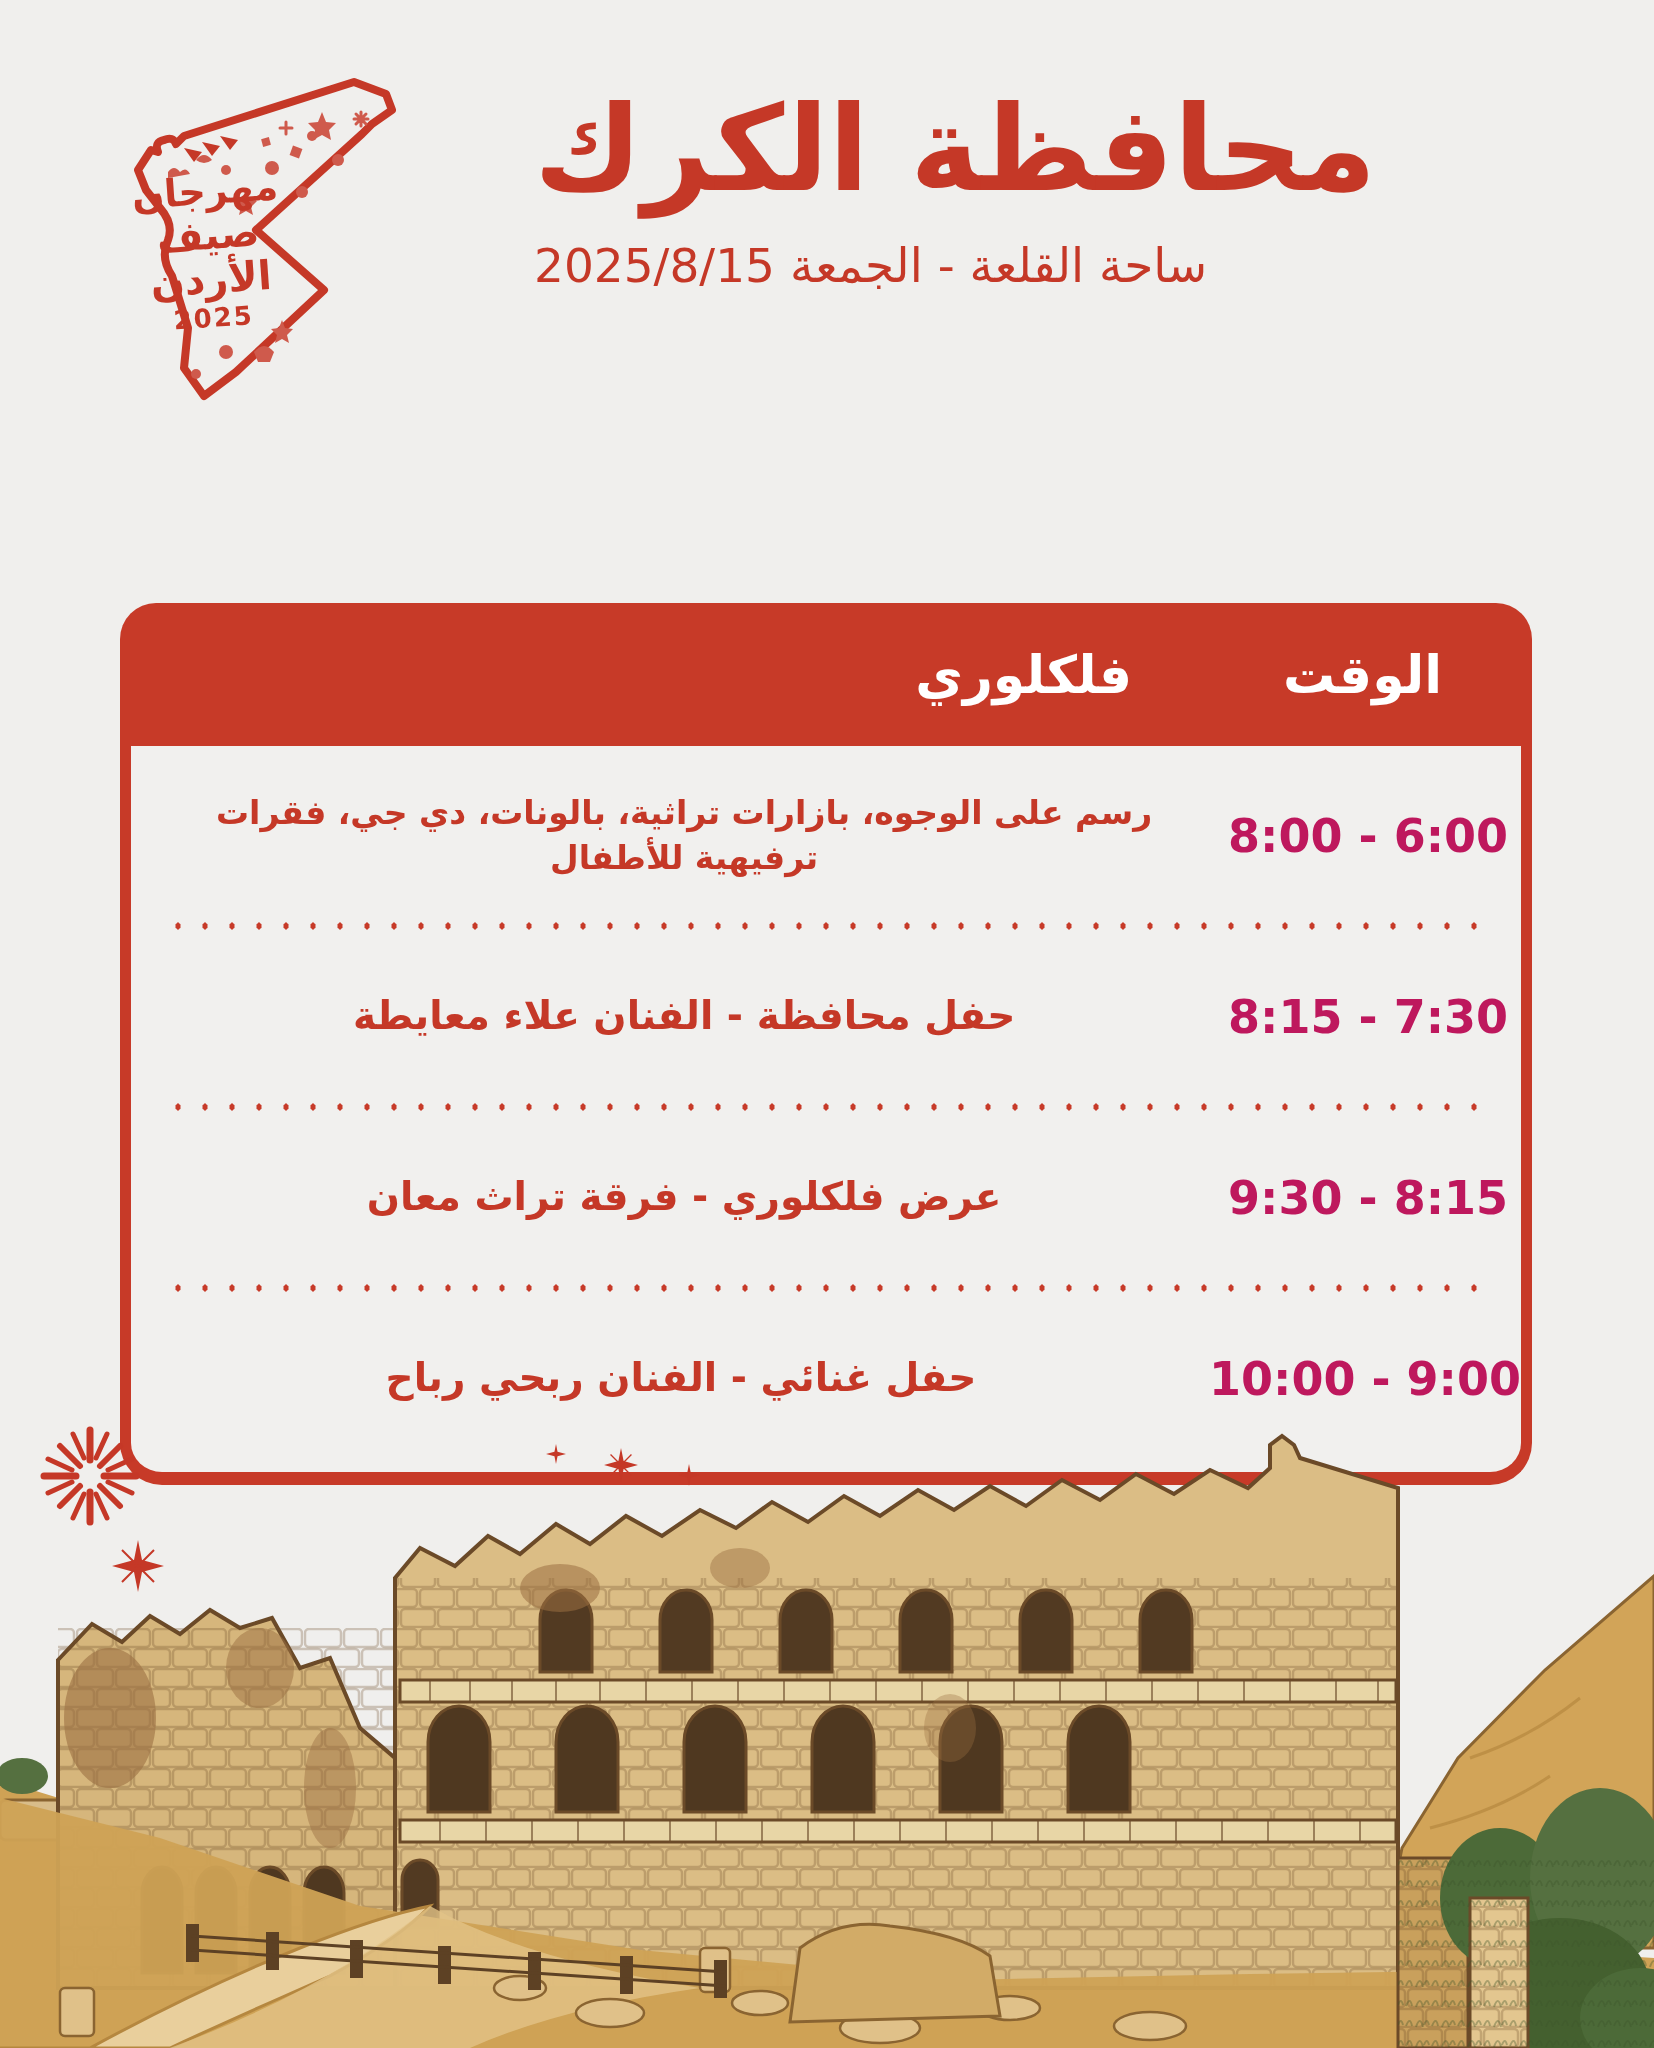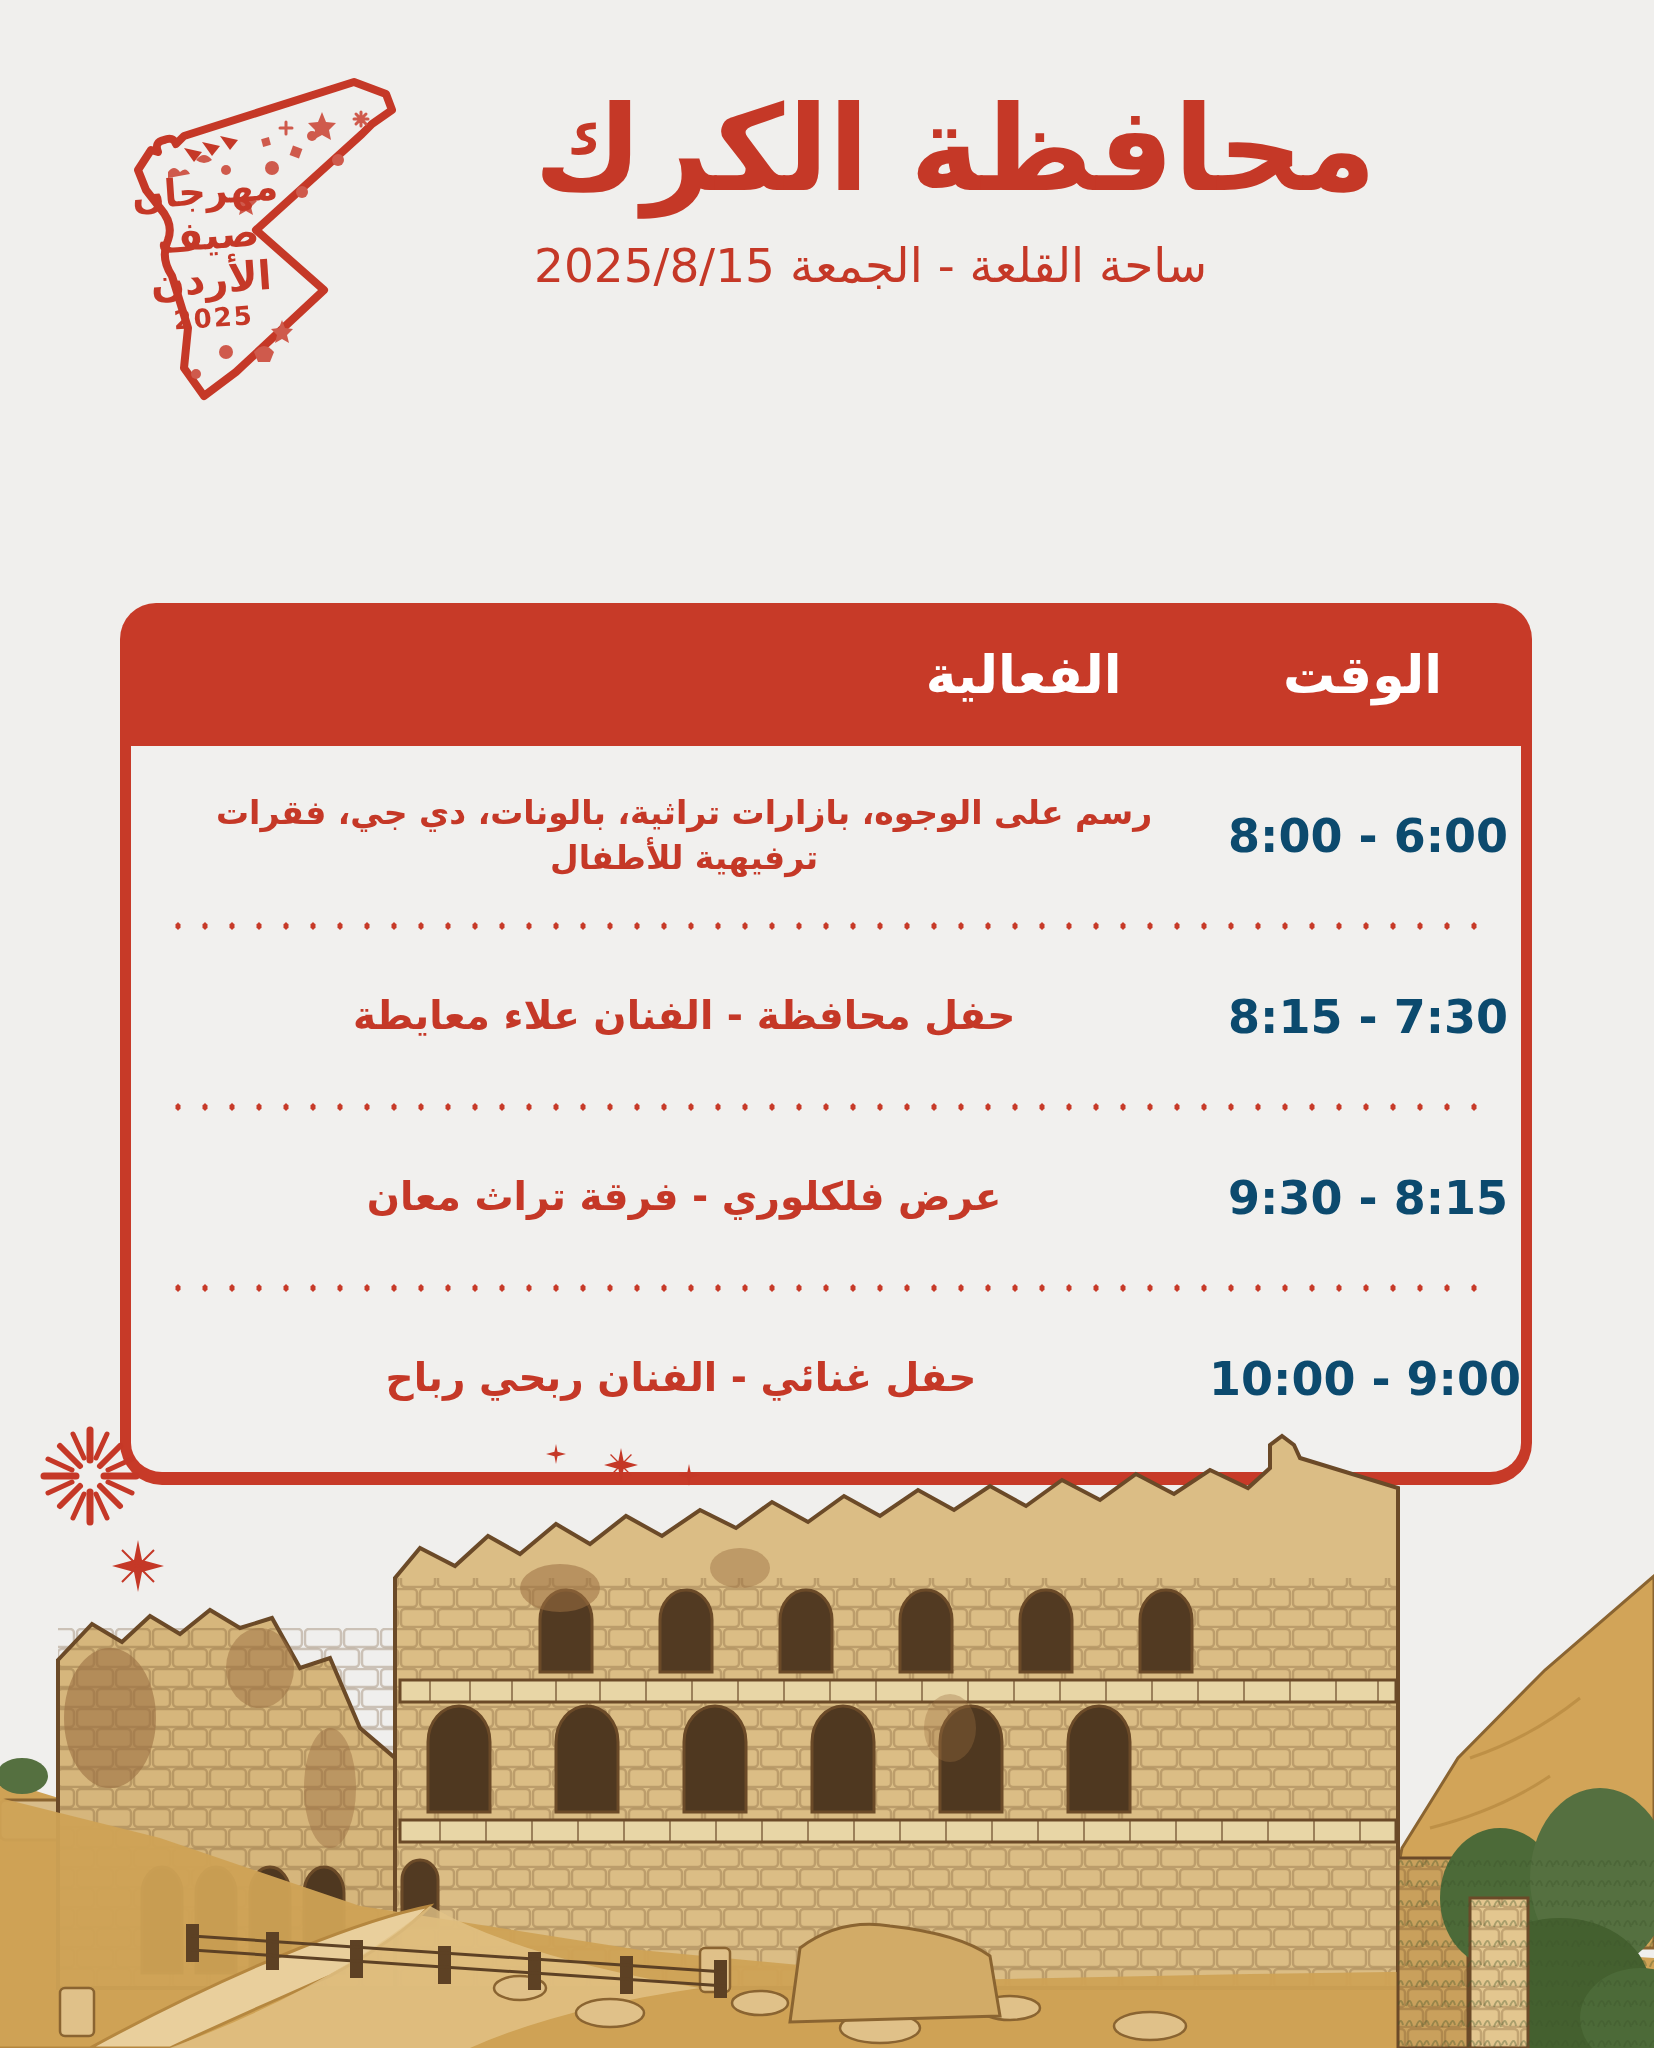--- a/index.html
+++ b/index.html
@@ -38,21 +38,21 @@
   .card-header .col-time{flex:0 0 20%;text-align:center;margin-right:2%;}
   .card-header .col-activity{flex:0 0 18%;text-align:center;margin-right:5%;}
   .card-body{
     height:739px;background:#f1f0ee;
     border-left:11px solid #c73a28;border-right:11px solid #c73a28;
     border-bottom:13px solid #c73a28;border-radius:0 0 42px 42px;
     display:flex;flex-direction:column;box-sizing:border-box;padding:6px 0 10px 0;
   }
   .s-row{flex:1;display:flex;align-items:center;}
   .s-row .time{
-    flex:0 0 22%;text-align:center;color:#0c4a6e;font-weight:bold;font-size:46px;
+    flex:0 0 22%;text-align:center;color:#be185d;font-weight:bold;font-size:46px;
     white-space:nowrap;
   }
   .s-row .activity{
     flex:1;text-align:center;color:#c53827;font-weight:bold;font-size:39px;
     padding:0 10px 0 32px;line-height:1.35;
   }
   .s-row .activity.long{font-size:33px;}
   .dots-sep{
     height:14px;margin:0 28px;flex:0 0 auto;
     background-image:radial-gradient(ellipse 4.5px 6px at center,#c73a28 60%,transparent 61%);
@@ -114,21 +114,21 @@
   </div>
 
   <div class="title-block">
     <h1 class="gov-title">محافظة الكرك</h1>
     <div class="gov-subtitle">ساحة القلعة - الجمعة 2025/8/15</div>
   </div>
 
   <div class="card">
     <div class="card-header">
       <div class="col-time">الوقت</div>
-      <div class="col-activity">الفعالية</div>
+      <div class="col-activity">فلكلوري</div>
     </div>
     <div class="card-body">
 
       <div class="s-row">
         <div class="time">6:00 - 8:00</div>
         <div class="activity long">رسم على الوجوه، بازارات تراثية، بالونات، دي جي، فقرات ترفيهية للأطفال</div>
       </div>
       <div class="dots-sep"></div>
 
       <div class="s-row">

